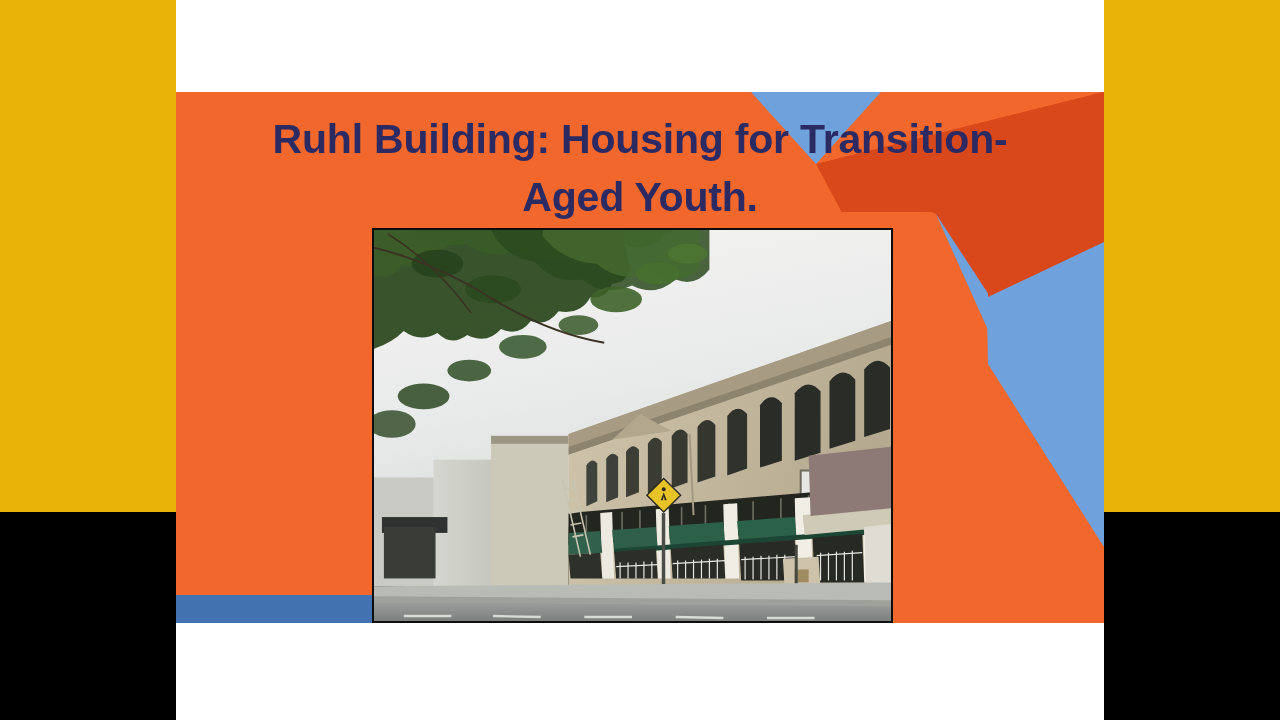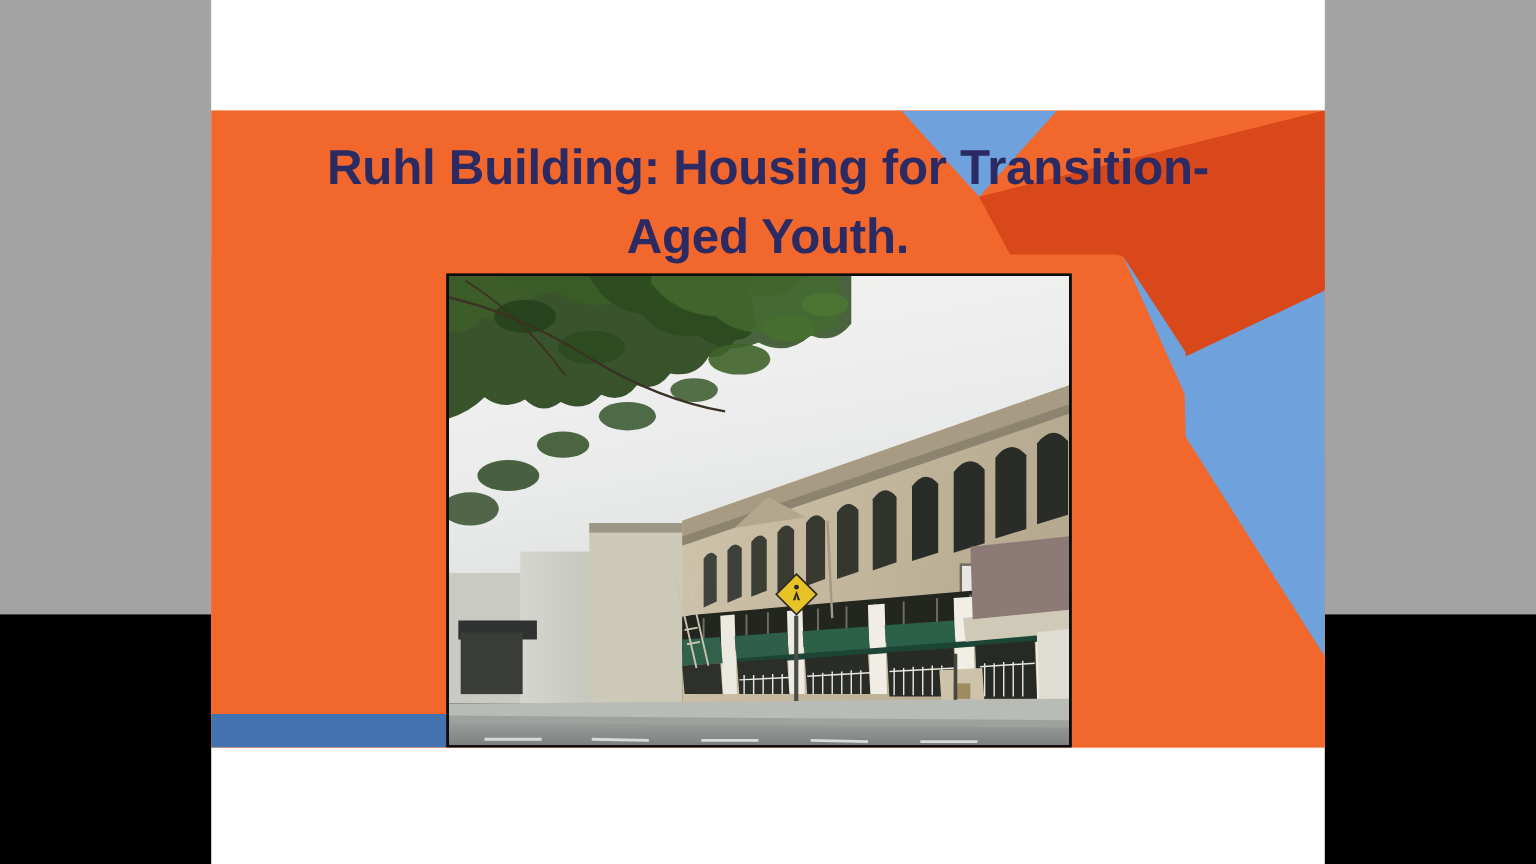--- a/index.html
+++ b/index.html
@@ -9,21 +9,21 @@
     width: 1280px;
     height: 720px;
     overflow: hidden;
     font-family: "Liberation Sans", sans-serif;
   }
 
   #viewport {
     position: relative;
     width: 1280px;
     height: 512px;
-    background: #a3a3a3;
+    background: #eab308;
   }
 
   
   #page-white {
     position: absolute;
     left: 176px;
     top: 0px;
     width: 928px;
     height: 720px;
     background: #ffffff;

